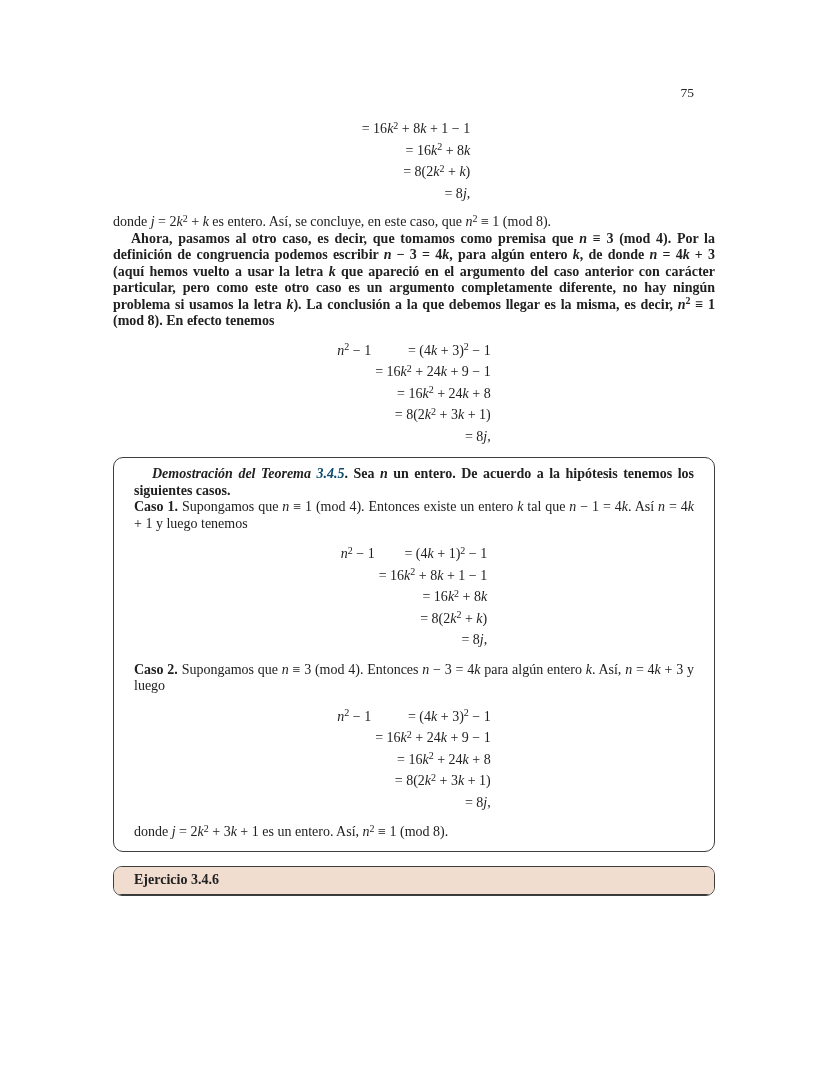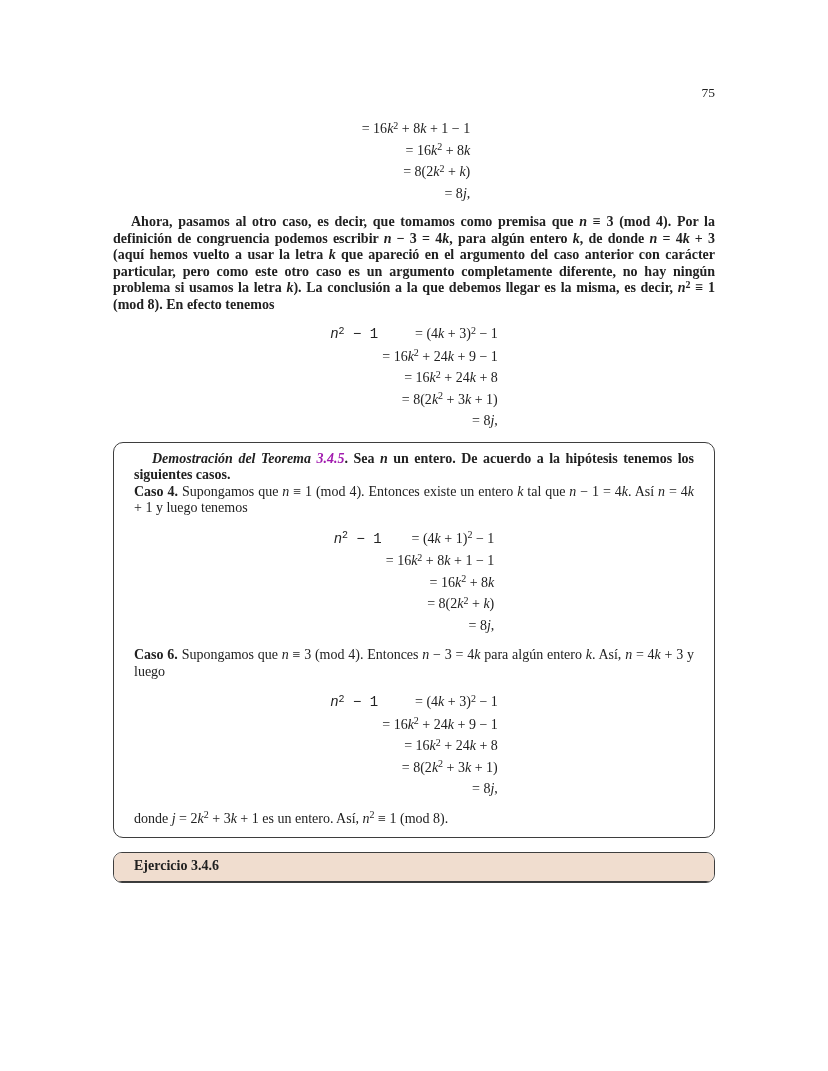--- a/index.html
+++ b/index.html
@@ -11,43 +11,43 @@
   .page {
     position: relative;
     width: 602px;
     margin-left: 113px;
     padding-top: 108px;
     font-size: 14px;
     line-height: 16.5px;
     text-align: justify;
   }
   .pageno {
-    position: absolute; top: 86px; right: 0;
+    position: absolute; top: 86px; right: 21px;
     font-size: 13.5px; line-height: 14px;
   }
   p { margin: 0; }
   .indent { text-indent: 18px; font-weight: bold; }
   .noindent { text-indent: 0; }
   i { font-style: italic; }
   sup { font-size: 10px; line-height: 0; vertical-align: baseline; position: relative; top: -4.5px; }
   
   .eq { display: table; margin: 10px auto 10px auto; line-height: 21.5px; }
   .eq .eq-row { display: table-row; }
-  .eq .eq-l { display: table-cell; text-align: right; padding-right: 4px; font-family: Liberation Mono, monospace; }
+  .eq .eq-l { display: table-cell; text-align: right; padding-right: 4px; }
   .eq .eq-r { display: table-cell; text-align: right; }
   
   .proof-box {
     margin-top: 9px;
     border: 1.4px solid #3e3e3e;
     border-radius: 10px;
     padding: 8px 20px 10px 20px;
   }
   .proof-box .eq { margin: 11px auto; }
   .it { font-style: italic; }
-  .link { color: #a21caf; text-decoration: none; cursor: pointer; }
+  .link { color: #0c4a6e; text-decoration: none; cursor: pointer; }
   .closing { display: flex; }
   .closing .qed { margin-left: auto; padding-left: 24px; }
   
   .exercise-box {
     margin-top: 14px;
     border: 1.4px solid #3e3e3e;
     border-radius: 9px;
     overflow: hidden;
   }
   .exercise-header {
@@ -78,20 +78,21 @@
       <div class="eq-row">
         <div class="eq-l"></div>
         <div class="eq-r">= 8(2<i>k</i><sup>2</sup> + <i>k</i>)</div>
       </div>
       <div class="eq-row">
         <div class="eq-l"></div>
         <div class="eq-r">= 8<i>j</i>,</div>
       </div>
     </div>
 
+  <p class="noindent">donde <i>j</i> = 2<i>k</i><sup>2</sup> + <i>k</i> es entero. Así, se concluye, en este caso, que <i>n</i><sup>2</sup> ≡ 1 (mod 8).</p>
 
   <p class="indent">Ahora, pasamos al otro caso, es decir, que tomamos como premisa que <i>n</i> ≡ 3 (mod 4). Por la definición de congruencia podemos escribir <i>n</i> − 3 = 4<i>k</i>, para algún entero <i>k</i>, de donde <i>n</i> = 4<i>k</i> + 3 (aquí hemos vuelto a usar la letra <i>k</i> que apareció en el argumento del caso anterior con carácter particular, pero como este otro caso es un argumento completamente diferente, no hay ningún problema si usamos la letra <i>k</i>). La conclusión a la que debemos llegar es la misma, es decir, <i>n</i><sup>2</sup> ≡ 1 (mod 8). En efecto tenemos</p>
 
   <div class="eq">
       <div class="eq-row">
         <div class="eq-l"><i>n</i><sup>2</sup> − 1 </div>
         <div class="eq-r">= (4<i>k</i> + 3)<sup>2</sup> − 1</div>
       </div>
       <div class="eq-row">
         <div class="eq-l"></div>
@@ -108,21 +109,21 @@
       <div class="eq-row">
         <div class="eq-l"></div>
         <div class="eq-r">= 8<i>j</i>,</div>
       </div>
     </div>
 
 
   <div class="proof-box">
     <p class="indent"><span class="it">Demostración del Teorema</span> <span class="it link">3.4.5</span><span>. Sea <i>n</i> un entero. De acuerdo a la hipótesis tenemos los siguientes casos.</span></p>
 
-    <p class="noindent"><b>Caso 4.</b> <span>Supongamos que <i>n</i> ≡ 1 (mod 4). Entonces existe un entero <i>k</i> tal que <i>n</i> − 1 = 4<i>k</i>. Así <i>n</i> = 4<i>k</i> + 1 y luego tenemos</span></p>
+    <p class="noindent"><b>Caso 1.</b> <span>Supongamos que <i>n</i> ≡ 1 (mod 4). Entonces existe un entero <i>k</i> tal que <i>n</i> − 1 = 4<i>k</i>. Así <i>n</i> = 4<i>k</i> + 1 y luego tenemos</span></p>
 
     <div class="eq">
         <div class="eq-row">
           <div class="eq-l"><i>n</i><sup>2</sup> − 1 </div>
           <div class="eq-r">= (4<i>k</i> + 1)<sup>2</sup> − 1</div>
         </div>
         <div class="eq-row">
           <div class="eq-l"></div>
           <div class="eq-r">= 16<i>k</i><sup>2</sup> + 8<i>k</i> + 1 − 1</div>
         </div>
@@ -134,21 +135,21 @@
           <div class="eq-l"></div>
           <div class="eq-r">= 8(2<i>k</i><sup>2</sup> + <i>k</i>)</div>
         </div>
         <div class="eq-row">
           <div class="eq-l"></div>
           <div class="eq-r">= 8<i>j</i>,</div>
         </div>
       </div>
 
 
-    <p class="noindent"><b>Caso 6.</b> <span>Supongamos que <i>n</i> ≡ 3 (mod 4). Entonces <i>n</i> − 3 = 4<i>k</i> para algún entero <i>k</i>. Así, <i>n</i> = 4<i>k</i> + 3 y luego</span></p>
+    <p class="noindent"><b>Caso 2.</b> <span>Supongamos que <i>n</i> ≡ 3 (mod 4). Entonces <i>n</i> − 3 = 4<i>k</i> para algún entero <i>k</i>. Así, <i>n</i> = 4<i>k</i> + 3 y luego</span></p>
 
     <div class="eq">
         <div class="eq-row">
           <div class="eq-l"><i>n</i><sup>2</sup> − 1 </div>
           <div class="eq-r">= (4<i>k</i> + 3)<sup>2</sup> − 1</div>
         </div>
         <div class="eq-row">
           <div class="eq-l"></div>
           <div class="eq-r">= 16<i>k</i><sup>2</sup> + 24<i>k</i> + 9 − 1</div>
         </div>

